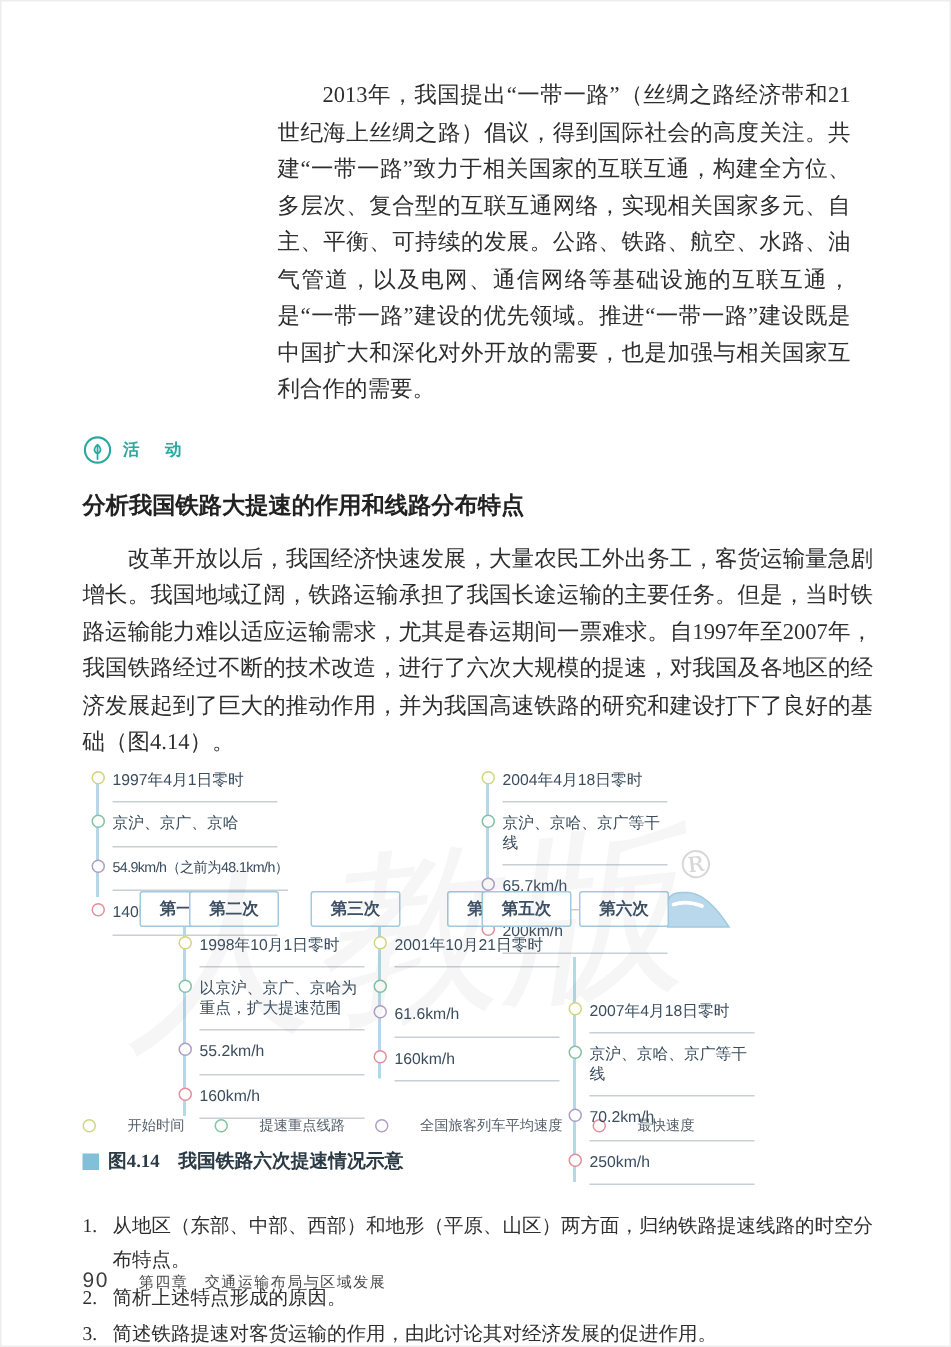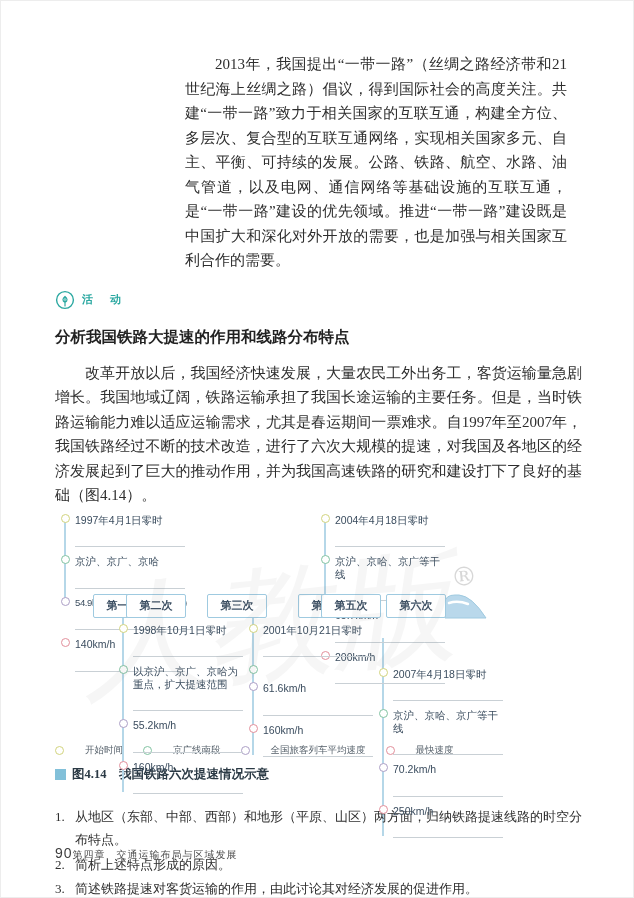--- a/index.html
+++ b/index.html
@@ -71,21 +71,21 @@
     width:9px;height:9px;border-radius:50%;
     border:1.6px solid #999;background:#fff;
     flex-shrink:0;margin-right:5px;margin-top:0px;
     box-sizing:border-box;
   }
   .stage-item .txt{
     flex:1;
     font-size:10.5px;line-height:12.5px;
     color:#3a4c5e;
     border-bottom:1px solid #c9d0d5;
-    padding-bottom:20px;
+    padding-bottom:8px;
   }
   .stage-item .txt.tight{
     font-size:9.5px;letter-spacing:-0.4px;white-space:nowrap;
   }
 
   
   .band{position:absolute;left:0;top:82px;height:26px;width:100%;}
   .stage-box{
     position:absolute;top:0;width:60px;height:24px;
     background:#fff;border:1.5px solid #9fcae0;border-radius:2px;
@@ -125,21 +125,21 @@
     padding-left:20px;
     font-size:13px;line-height:23.5px;
     text-align:justify;color:#2e2e2e;
     margin-bottom:1px;
   }
   .q-num{position:absolute;left:0;top:0;}
 
   
   .footer{
     position:absolute;left:55px;top:845px;
-    display:flex;align-items:baseline;
+    display:flex;align-items:baseline;gap:20px;
     font-family:"Liberation Sans","DejaVu Sans",sans-serif;
     justify-content:flex-end;
   }
   .page-num{font-size:14px;color:#3d3d3d;letter-spacing:1px;}
   .chapter{font-size:10px;color:#4a4a4a;letter-spacing:1px;font-family:Liberation Serif, serif;}
 
   
   .watermark{
     position:absolute;left:80px;top:540px;
     font-size:125px;color:rgba(130,130,130,0.07);
@@ -292,21 +292,21 @@
 
     </div>
 
     <div class="legend">
       <div class="legend-item">
           <span class="dot" style="border-color: rgb(210, 212, 126);"></span>
           <span class="lg-label">开始时间</span>
         </div>
       <div class="legend-item">
           <span class="dot" style="border-color: rgb(130, 195, 162);"></span>
-          <span class="lg-label">京广线南段</span>
+          <span class="lg-label">提速重点线路</span>
         </div>
       <div class="legend-item">
           <span class="dot" style="border-color: rgb(172, 159, 198);"></span>
           <span class="lg-label">全国旅客列车平均速度</span>
         </div>
       <div class="legend-item">
           <span class="dot" style="border-color: rgb(226, 143, 155);"></span>
           <span class="lg-label">最快速度</span>
         </div>
     </div>

